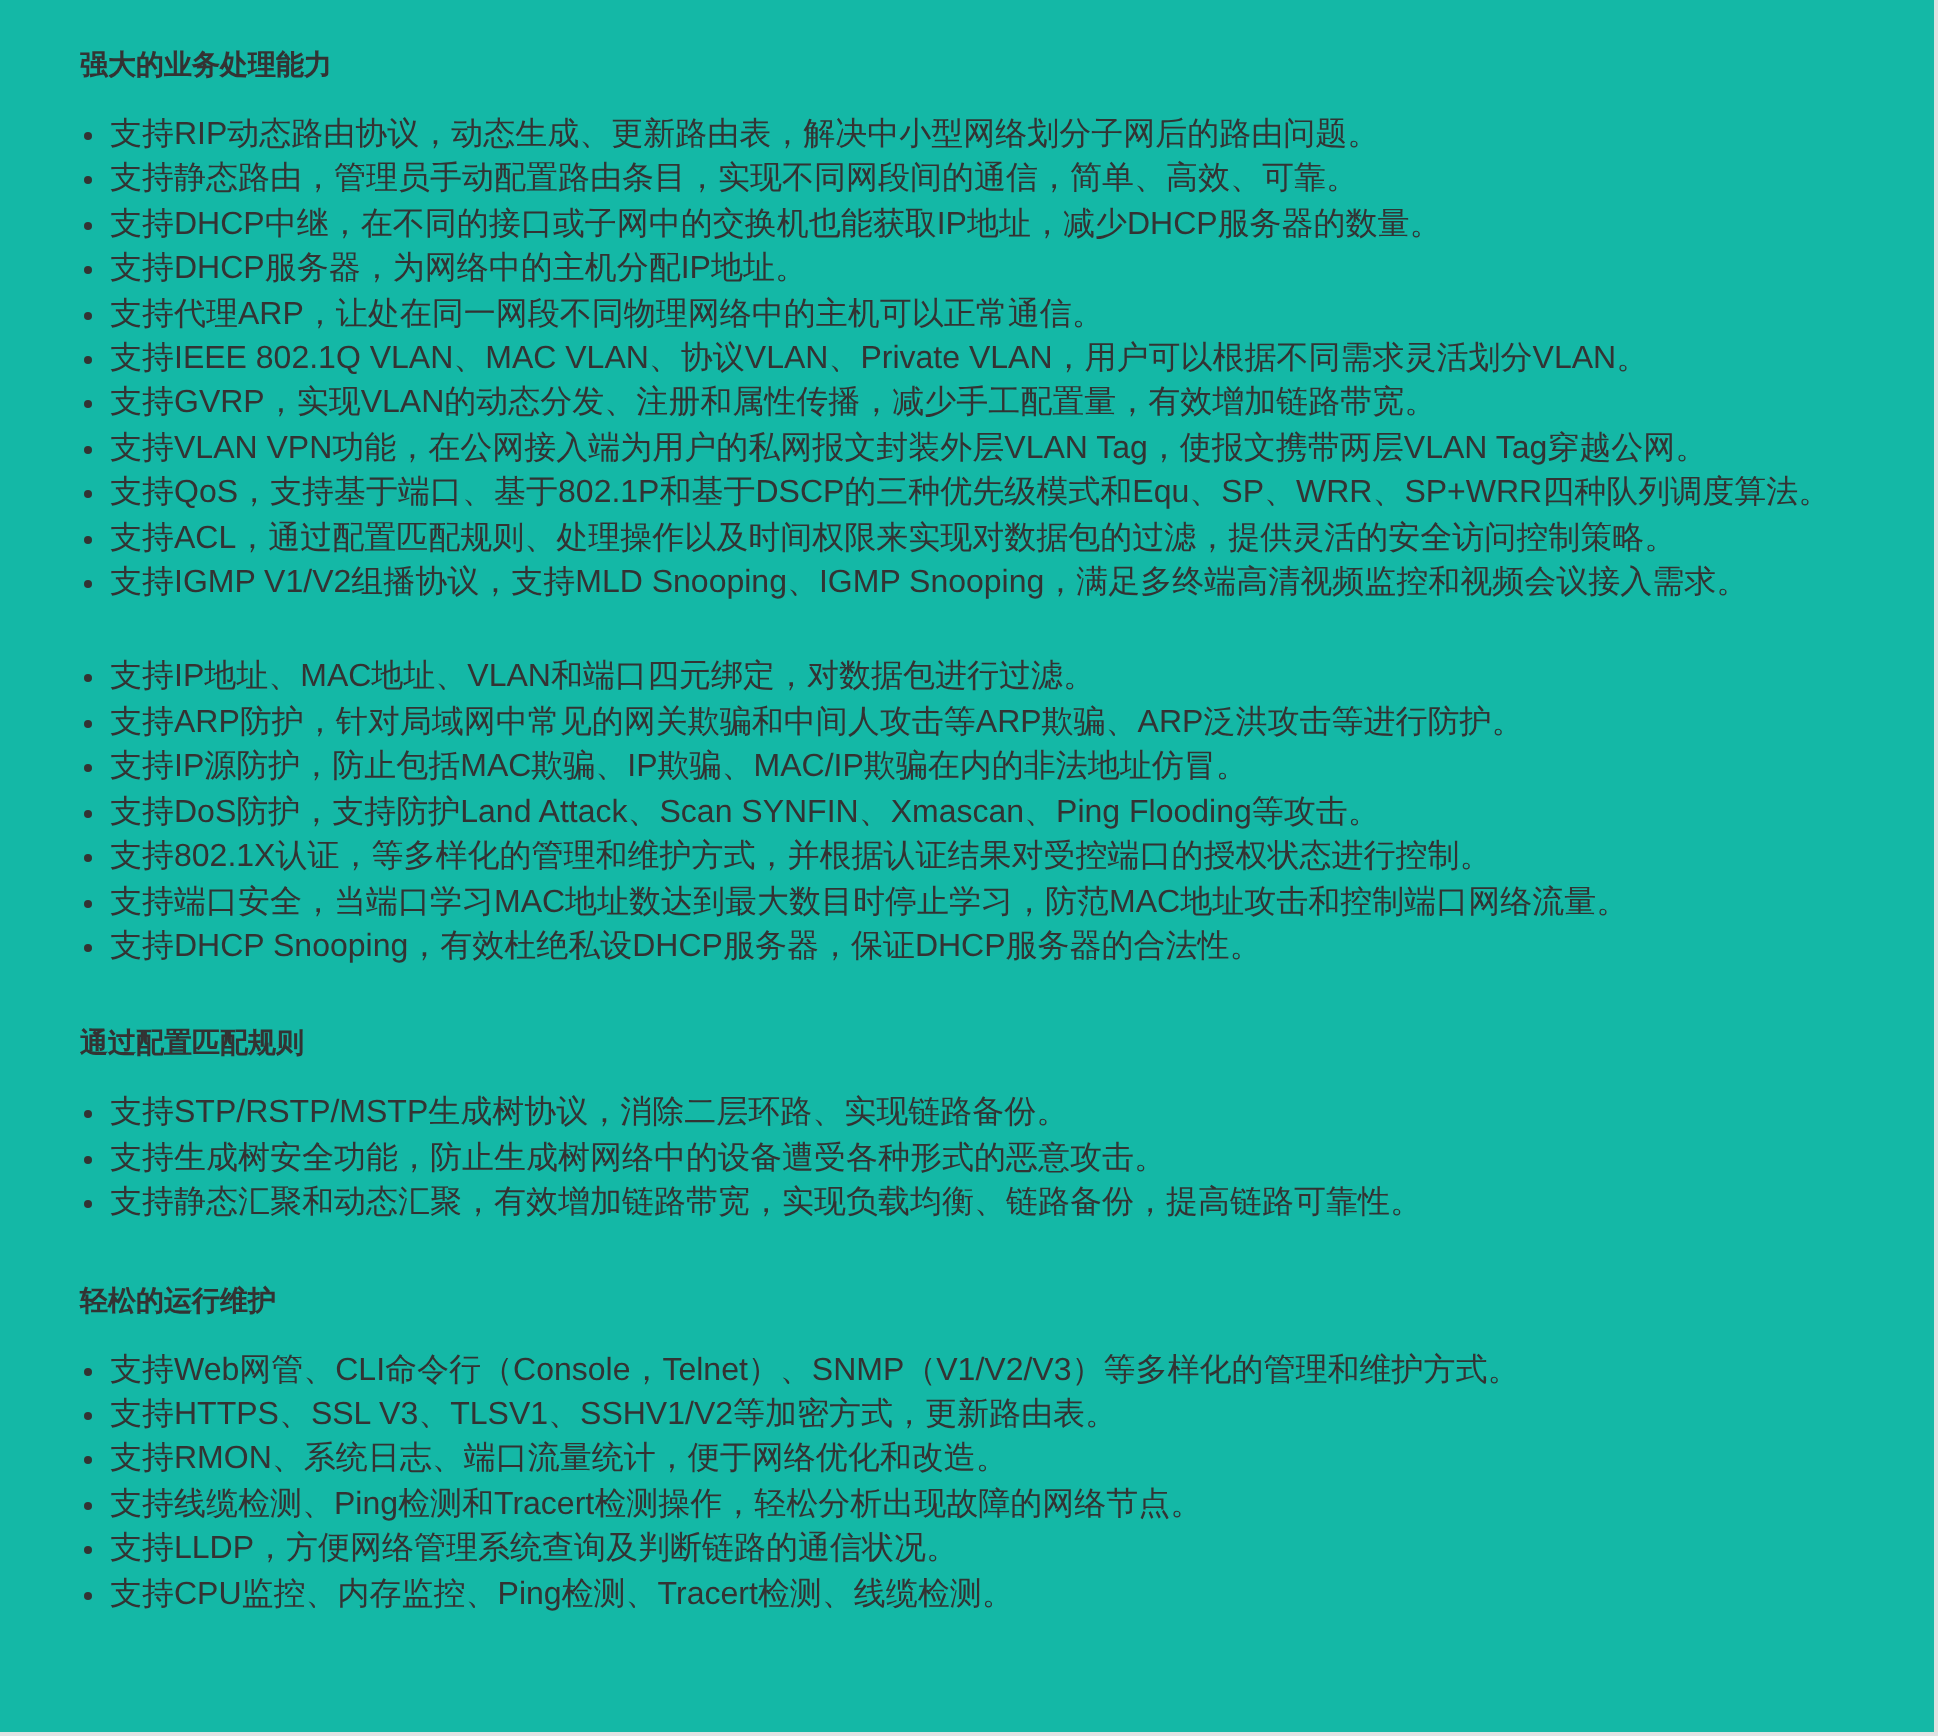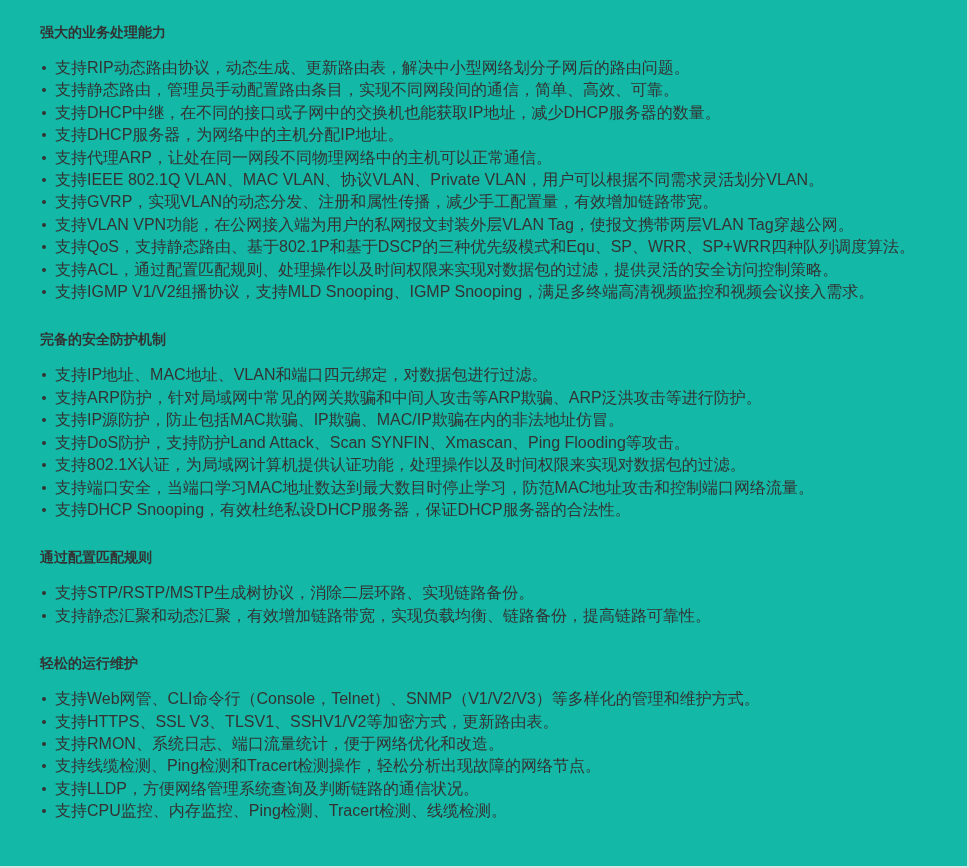--- a/index.html
+++ b/index.html
@@ -55,43 +55,43 @@
     <h3 class="section-heading">强大的业务处理能力</h3>
     <ul class="feature-list">
       <li>支持RIP动态路由协议，动态生成、更新路由表，解决中小型网络划分子网后的路由问题。</li>
       <li>支持静态路由，管理员手动配置路由条目，实现不同网段间的通信，简单、高效、可靠。</li>
       <li>支持DHCP中继，在不同的接口或子网中的交换机也能获取IP地址，减少DHCP服务器的数量。</li>
       <li>支持DHCP服务器，为网络中的主机分配IP地址。</li>
       <li>支持代理ARP，让处在同一网段不同物理网络中的主机可以正常通信。</li>
       <li>支持IEEE 802.1Q VLAN、MAC VLAN、协议VLAN、Private VLAN，用户可以根据不同需求灵活划分VLAN。</li>
       <li>支持GVRP，实现VLAN的动态分发、注册和属性传播，减少手工配置量，有效增加链路带宽。</li>
       <li>支持VLAN VPN功能，在公网接入端为用户的私网报文封装外层VLAN Tag，使报文携带两层VLAN Tag穿越公网。</li>
-      <li>支持QoS，支持静态路由、基于802.1P和基于DSCP的三种优先级模式和Equ、SP、WRR、SP+WRR四种队列调度算法。</li>
+      <li>支持QoS，支持基于端口、基于802.1P和基于DSCP的三种优先级模式和Equ、SP、WRR、SP+WRR四种队列调度算法。</li>
       <li>支持ACL，通过配置匹配规则、处理操作以及时间权限来实现对数据包的过滤，提供灵活的安全访问控制策略。</li>
       <li>支持IGMP V1/V2组播协议，支持MLD Snooping、IGMP Snooping，满足多终端高清视频监控和视频会议接入需求。</li>
     </ul>
   </section>
 
   <section>
-    <h3 class="section-heading">完备的安全防护机制</h3>
     <ul class="feature-list">
       <li>支持IP地址、MAC地址、VLAN和端口四元绑定，对数据包进行过滤。</li>
       <li>支持ARP防护，针对局域网中常见的网关欺骗和中间人攻击等ARP欺骗、ARP泛洪攻击等进行防护。</li>
       <li>支持IP源防护，防止包括MAC欺骗、IP欺骗、MAC/IP欺骗在内的非法地址仿冒。</li>
       <li>支持DoS防护，支持防护Land Attack、Scan SYNFIN、Xmascan、Ping Flooding等攻击。</li>
-      <li>支持802.1X认证，为局域网计算机提供认证功能，处理操作以及时间权限来实现对数据包的过滤。</li>
+      <li>支持802.1X认证，等多样化的管理和维护方式，并根据认证结果对受控端口的授权状态进行控制。</li>
       <li>支持端口安全，当端口学习MAC地址数达到最大数目时停止学习，防范MAC地址攻击和控制端口网络流量。</li>
       <li>支持DHCP Snooping，有效杜绝私设DHCP服务器，保证DHCP服务器的合法性。</li>
     </ul>
   </section>
 
   <section>
     <h3 class="section-heading">通过配置匹配规则</h3>
     <ul class="feature-list">
       <li>支持STP/RSTP/MSTP生成树协议，消除二层环路、实现链路备份。</li>
+      <li>支持生成树安全功能，防止生成树网络中的设备遭受各种形式的恶意攻击。</li>
       <li>支持静态汇聚和动态汇聚，有效增加链路带宽，实现负载均衡、链路备份，提高链路可靠性。</li>
     </ul>
   </section>
 
   <section>
     <h3 class="section-heading">轻松的运行维护</h3>
     <ul class="feature-list">
       <li>支持Web网管、CLI命令行（Console，Telnet）、SNMP（V1/V2/V3）等多样化的管理和维护方式。</li>
       <li>支持HTTPS、SSL V3、TLSV1、SSHV1/V2等加密方式，更新路由表。</li>
       <li>支持RMON、系统日志、端口流量统计，便于网络优化和改造。</li>

